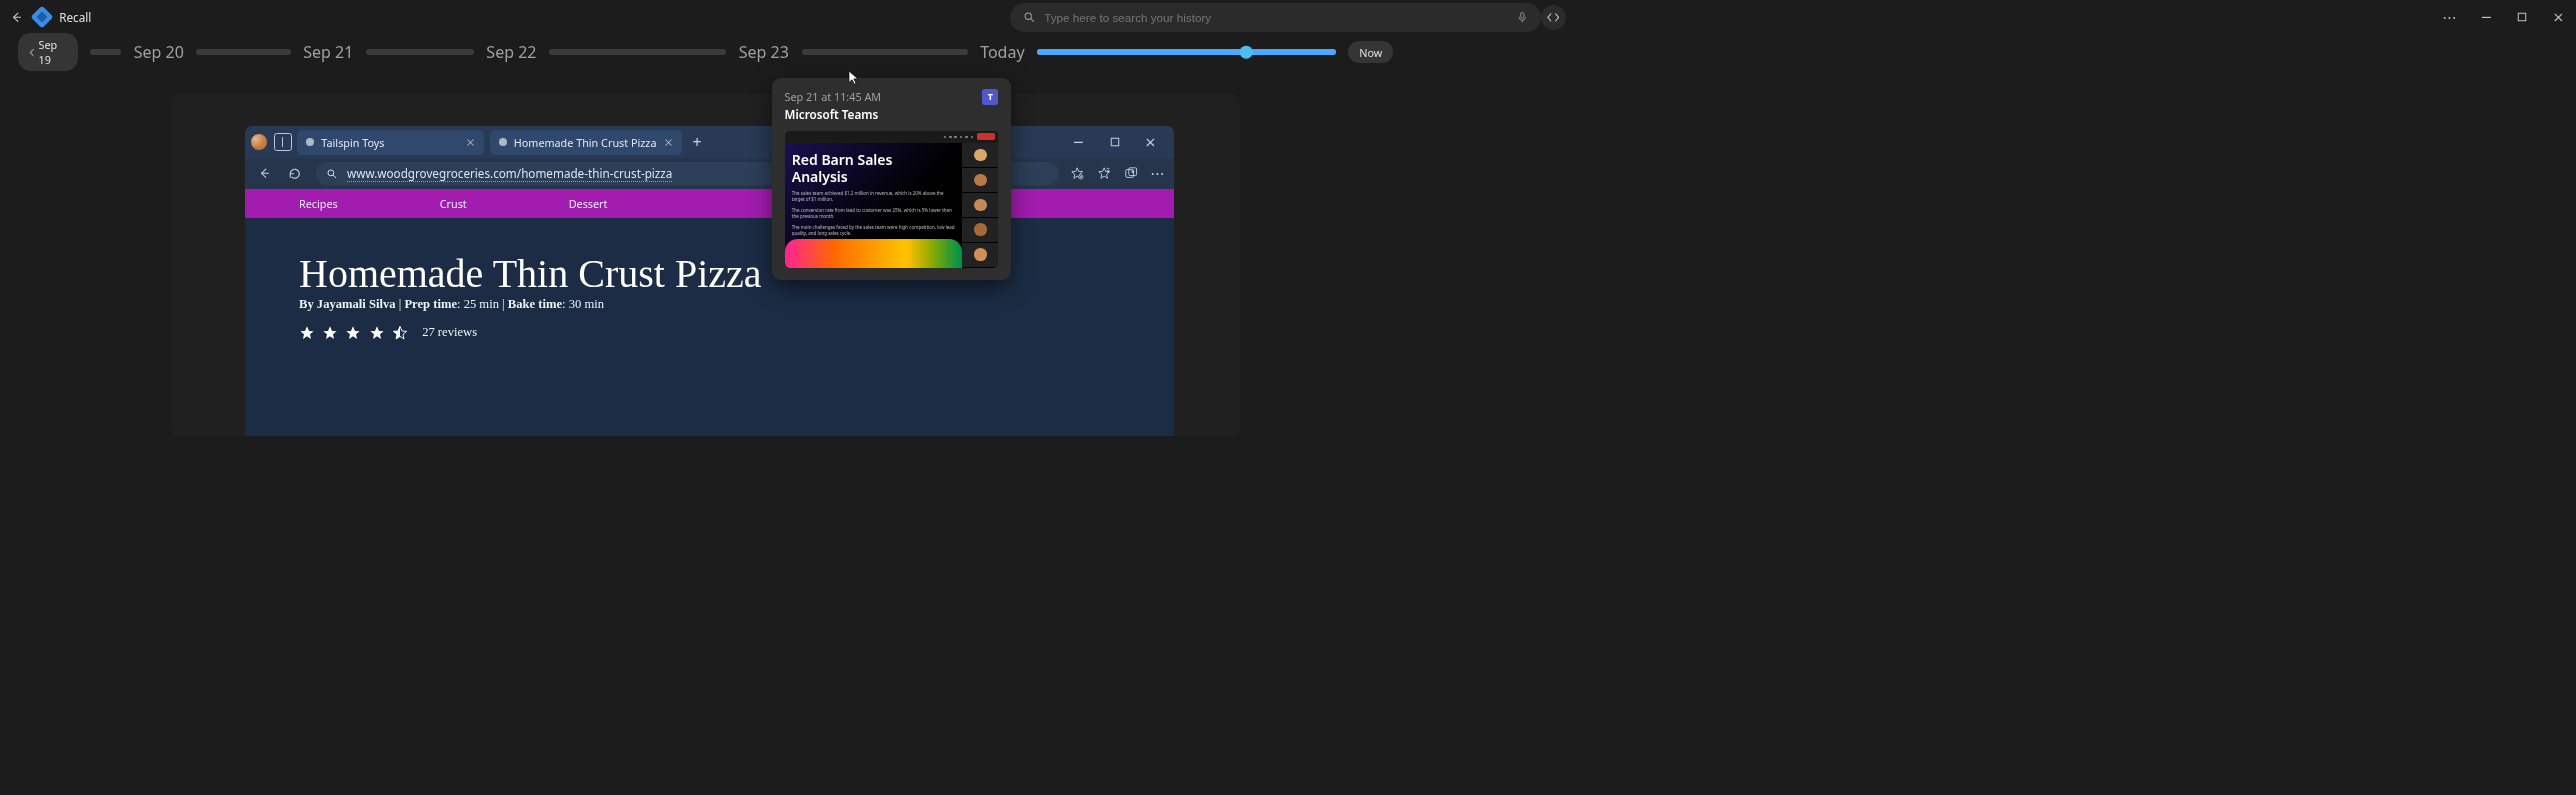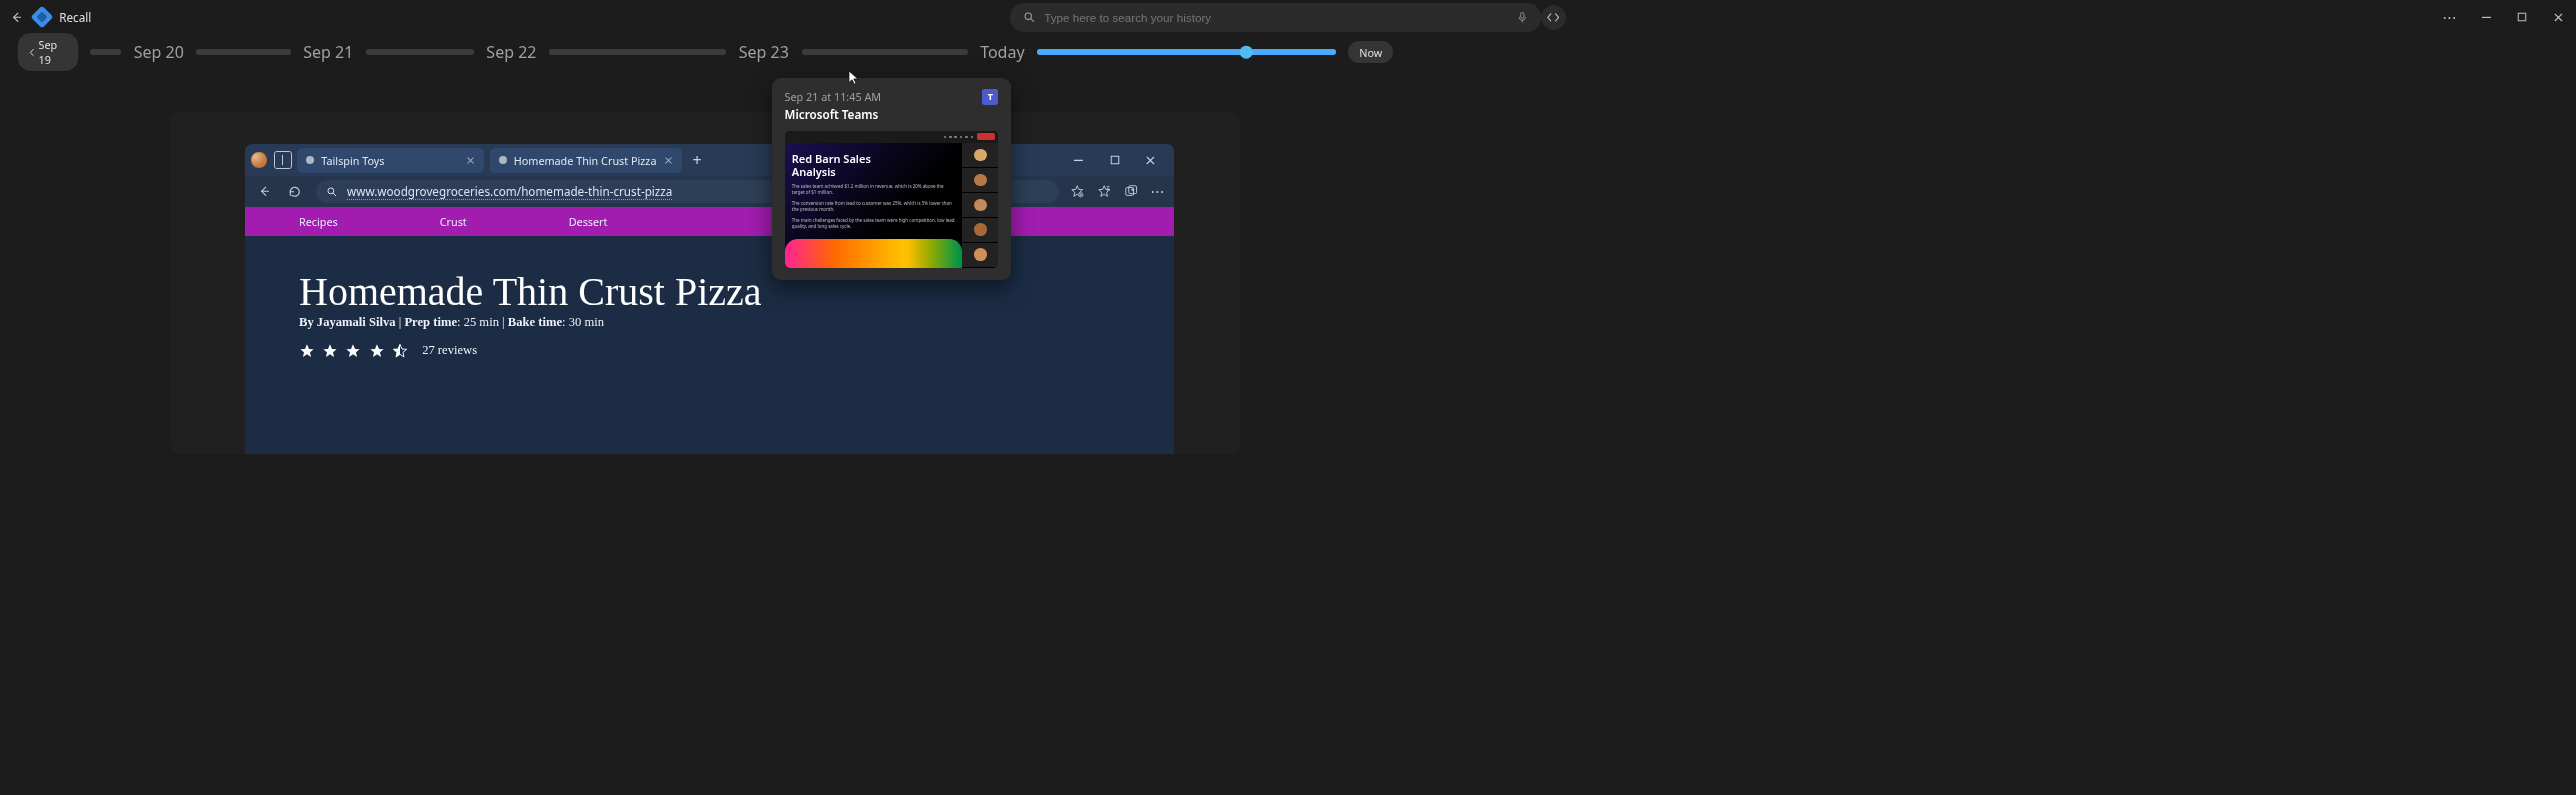--- a/index.html
+++ b/index.html
@@ -140,21 +140,21 @@
   .cursor-arrow {
     position: absolute;
     left: 848px; top: 70px;
     pointer-events: none;
     z-index: 100;
   }
 
   
   .stage {
     position: absolute;
-    left: 171px; top: 112px;
+    left: 171px; top: 94px;
     width: 1069px; height: 342px;
     background: #202020;
     border-radius: 9px;
   }
 
   
   .preview-card {
     position: absolute;
     left: 772px; top: 78px;
     width: 239px;
@@ -192,21 +192,21 @@
   }
   .pthumb .teams-top .tdot { width: 2.7px; height:2.7px; background:#888; border-radius:50%; margin-left:2.7px; }
   .pthumb .teams-top .leave { width: 18px; height: 7.2px; background: #cc3030; border-radius: 1.8px; margin-left: 3.6px; }
   .pthumb .teams-body { position: absolute; inset: 12.6px 0 0 0; display:flex; }
   .teams-main {
     flex: 1;
     background: linear-gradient(135deg, #1a1050 0%, #000 60%);
     position: relative;
     padding: 9px 7.2px;
   }
-  .teams-main .ttitle { color:#fff; font-size:11px; font-weight:600; line-height:1.2; }
+  .teams-main .ttitle { color:#fff; font-size:14px; font-weight:600; line-height:1.2; }
   .teams-main .tpara { color:#bdbdbd; font-size:4.5px; margin-top:5.4px; line-height:1.3; }
   .teams-main .rainbow {
     position:absolute; left:0; right:0; bottom:0; height:29px;
     background: linear-gradient(90deg, #d63384, #fd7e14, #ffc107, #198754, #0dcaf0, #6610f2, #d63384) 0 0 / 200% 100%;
     border-top-left-radius: 12.6px;
     border-top-right-radius: 12.6px;
     filter: saturate(1.4);
   }
   .teams-side { width: 36px; display:flex; flex-direction:column; }
   .teams-side .vcell {

